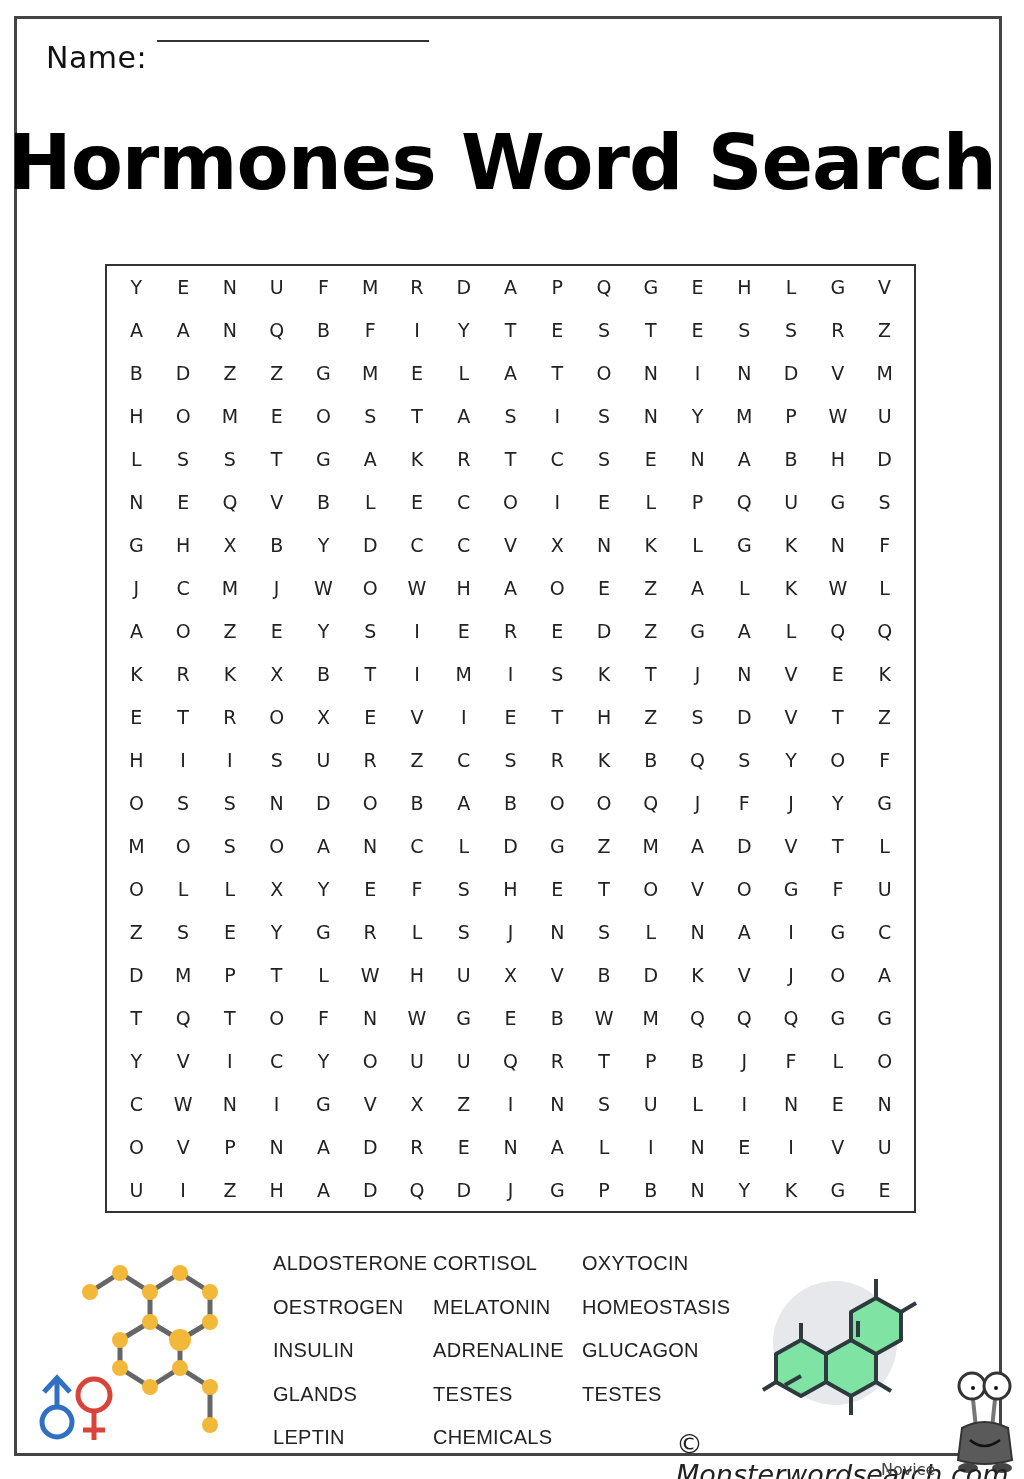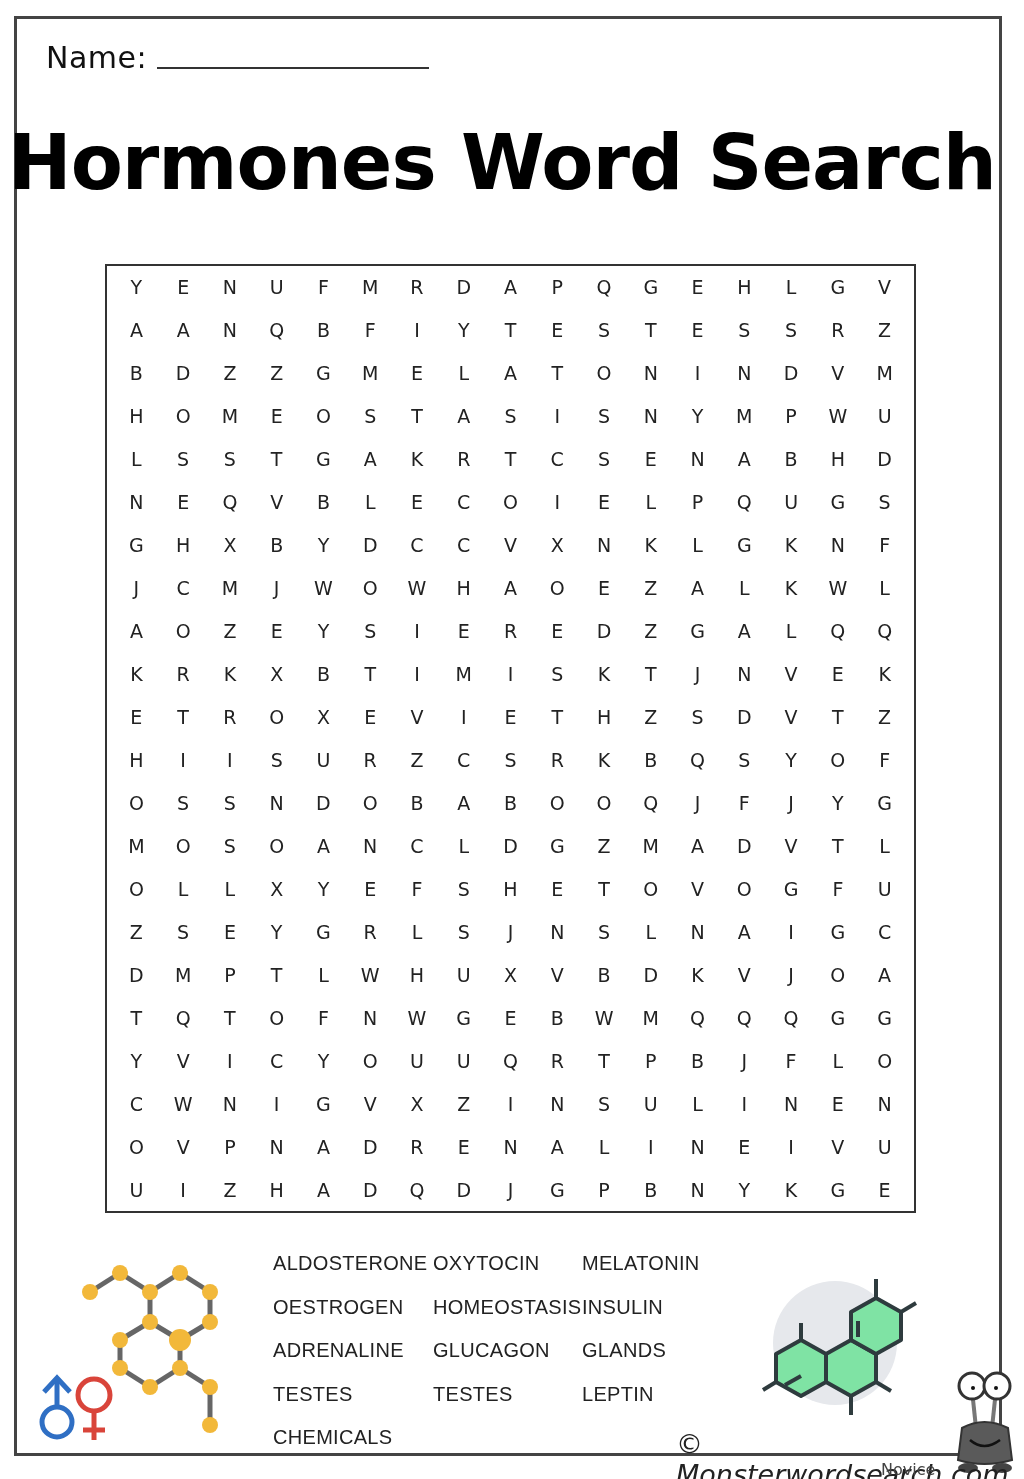--- a/index.html
+++ b/index.html
@@ -1,18 +1,18 @@
 <!DOCTYPE html>
 <html><head>
   <meta charset="utf-8">
   <style>
     html, body { margin: 0; padding: 0; background: #ffffff; }
     body { width: 1024px; height: 1479px; position: relative; overflow: hidden; font-family: "DejaVu Sans", sans-serif; color: #111; }
     .page-frame { position: absolute; left: 14px; top: 16px; width: 988px; height: 1440px; border: 3px solid #444; box-sizing: border-box; background: #fff; }
-    .name-row { position: absolute; left: 46px; top: 40px; display: flex; align-items: flex-end; }
+    .name-row { position: absolute; left: 46px; top: 40px; display: flex; }
     .name-label { font-family: "DejaVu Sans", sans-serif; font-size: 30px; font-weight: normal; color: #111; letter-spacing: 0.5px; }
     .name-line { width: 272px; height: 0; border-bottom: 2px solid #333; margin-left: 10px; margin-bottom: 6px; }
     .title { position: absolute; left: 0; top: 118px; width: 1004px; text-align: center; font-family: "DejaVu Sans", sans-serif; font-weight: bold; font-size: 76px; letter-spacing: -1px; color: #000; }
     .grid { position: absolute; left: 105px; top: 264px; width: 811px; height: 949px; border: 2px solid #333; box-sizing: border-box; display: grid; grid-template-columns: repeat(17, 1fr); grid-template-rows: repeat(22, 1fr); padding: 0 6px; }
     .cell { display: flex; align-items: center; justify-content: center; font-family: "DejaVu Sans", sans-serif; font-size: 19px; font-weight: normal; color: #222; }
     .words { position: absolute; left: 273px; top: 1252px; display: grid; grid-template-columns: 160px 149px 150px; grid-auto-rows: 43.5px; }
     .word { font-family: "Liberation Sans", sans-serif; font-size: 20px; color: #222; letter-spacing: 0.3px; }
     .copyright { position: absolute; left: 676px; top: 1428px; font-family: "DejaVu Sans", sans-serif; font-style: italic; font-size: 27px; color: #222; }
     .level { position: absolute; left: 881px; top: 1460px; font-family: "DejaVu Sans", sans-serif; font-size: 16px; color: #444; }
     .graphic { position: absolute; }
@@ -401,23 +401,24 @@
     <div class="cell">B</div>
     <div class="cell">N</div>
     <div class="cell">Y</div>
     <div class="cell">K</div>
     <div class="cell">G</div>
     <div class="cell">E</div>
   </div>
 
 <div class="words" id="words">
     <div class="word">ALDOSTERONE</div>
+    <div class="word">CORTISOL</div>
     <div class="word">OXYTOCIN</div>
+    <div class="word">OESTROGEN</div>
     <div class="word">MELATONIN</div>
-    <div class="word">OESTROGEN</div>
     <div class="word">HOMEOSTASIS</div>
     <div class="word">INSULIN</div>
     <div class="word">ADRENALINE</div>
     <div class="word">GLUCAGON</div>
     <div class="word">GLANDS</div>
     <div class="word">TESTES</div>
     <div class="word">TESTES</div>
     <div class="word">LEPTIN</div>
     <div class="word">CHEMICALS</div>
   </div>

